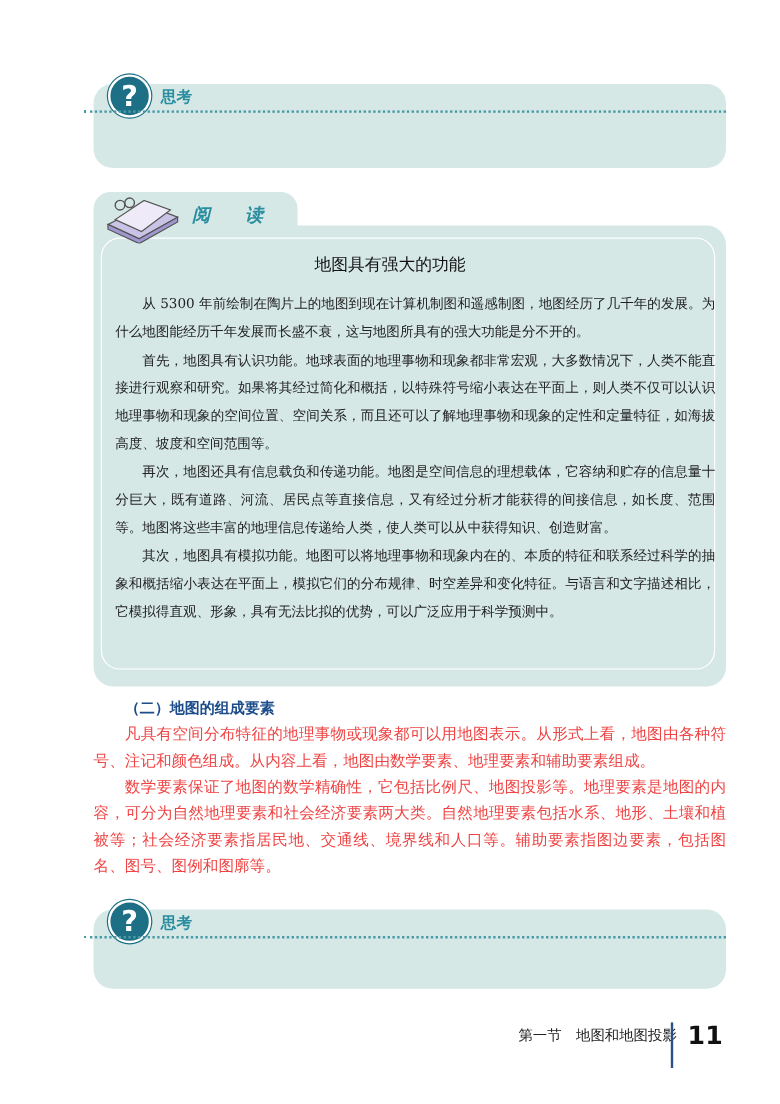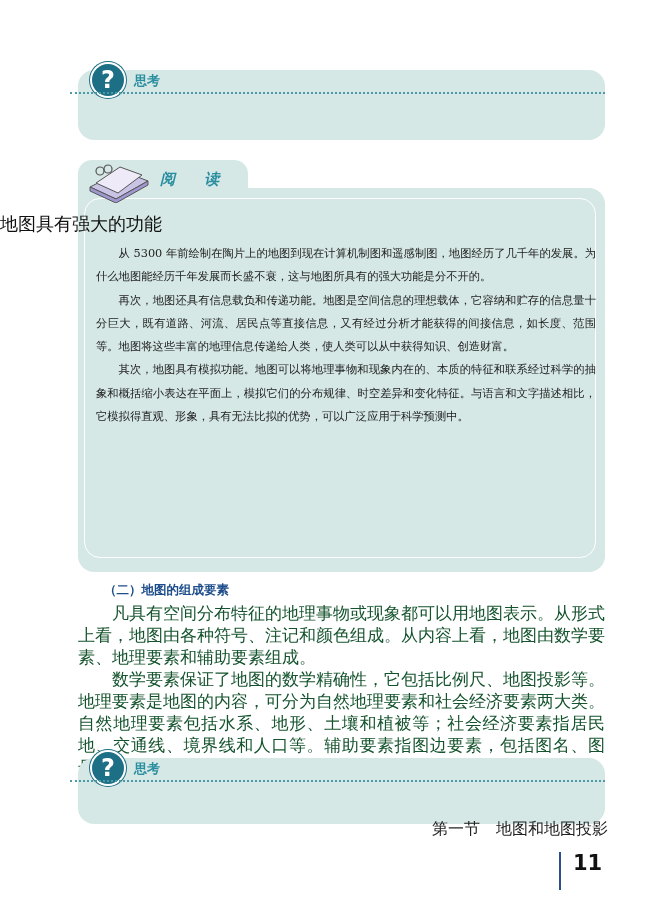--- a/index.html
+++ b/index.html
@@ -17,32 +17,32 @@
 
   .read-tab { position:absolute; left:78px; top:160px; width:170px; height:32px; background:#d5e8e6;
               border-radius:14px 14px 0 0; }
   .read-panel { position:absolute; left:78px; top:188px; width:527px; height:384px; background:#d5e8e6;
                 border-radius:0 16px 16px 16px; }
   .read-inner { position:absolute; left:6px; top:10px; width:510px; height:358px; border:1px solid #ffffff;
                 border-radius:16px; }
   .book-icon { position:absolute; left:86px; top:163px; width:66px; height:40px; }
   .read-label { position:absolute; left:160px; top:170px; font-family:"DejaVu Sans",sans-serif; font-style:italic;
                 font-weight:bold; font-size:15px; color:#2b8ea0; letter-spacing:12px; }
-  .read-title { position:absolute; left:0; width:650px; top:212px; font-size:18px; color:#111; }
+  .read-title { position:absolute; left:0; width:650px; top:212px; text-align:center; font-size:14px; color:#111; }
   .read-body { position:absolute; left:96px; width:500px; top:242px; font-size:11.3px; line-height:23.3px; color:#222;
                text-align:justify; }
   .read-body p { margin:0; text-indent:2em; }
 
   .section-heading { position:absolute; left:104px; top:582px; font-family:"DejaVu Sans",sans-serif;
                      font-weight:bold; font-size:12.5px; color:#1c4c8a; }
   .main-body { position:absolute; left:78px; width:527px; top:602px; font-family:"DejaVu Sans",sans-serif;
-               font-size:17px; line-height:22px; color:#14532d; text-align:justify; }
+               font-size:13px; line-height:22px; color:#ef4444; text-align:justify; }
   .main-body p { margin:0; text-indent:2em; }
 
-  .footer-section { position:absolute; left:432px; top:819px; font-family:Liberation Sans, sans-serif; font-size:16px; color:#222; }
+  .footer-section { position:absolute; left:432px; top:855px; font-family:Liberation Sans, sans-serif; font-size:12px; color:#222; }
   .footer-bar { position:absolute; left:559px; top:852px; width:2px; height:38px; background:#2b4f8a; }
   .page-number { position:absolute; left:573px; top:851px; font-family:"DejaVu Sans",sans-serif; font-weight:bold; font-size:21px; color:#111; }
 </style>
 </head>
 <body>
 
 <div class="think-box" style="top:70px;height:70px;">
   <div class="think-icon">?</div>
   <div class="think-title">思考</div>
   <div class="dotline"></div>
@@ -56,20 +56,21 @@
   <path d="M4 24 L30 36 L62 18 L36 8 Z" fill="#c9c3e6" stroke="#555" stroke-width="1"></path>
   <path d="M4 24 L4 28 L30 40 L62 22 L62 18 L30 36 Z" fill="#9f97d0" stroke="#555" stroke-width="1"></path>
   <path d="M10 20 L32 30 L56 12 L34 4 Z" fill="#eeeaf8" stroke="#555" stroke-width="1"></path>
   <circle cx="14" cy="8" r="4" fill="none" stroke="#555" stroke-width="1.2"></circle>
   <circle cx="22" cy="6" r="4" fill="none" stroke="#555" stroke-width="1.2"></circle>
 </svg>
 <div class="read-label">阅 读</div>
 <div class="read-title">地图具有强大的功能</div>
 <div class="read-body">
   <p>从 5300 年前绘制在陶片上的地图到现在计算机制图和遥感制图，地图经历了几千年的发展。为什么地图能经历千年发展而长盛不衰，这与地图所具有的强大功能是分不开的。</p>
+  <p>首先，地图具有认识功能。地球表面的地理事物和现象都非常宏观，大多数情况下，人类不能直接进行观察和研究。如果将其经过简化和概括，以特殊符号缩小表达在平面上，则人类不仅可以认识地理事物和现象的空间位置、空间关系，而且还可以了解地理事物和现象的定性和定量特征，如海拔高度、坡度和空间范围等。</p>
   <p>再次，地图还具有信息载负和传递功能。地图是空间信息的理想载体，它容纳和贮存的信息量十分巨大，既有道路、河流、居民点等直接信息，又有经过分析才能获得的间接信息，如长度、范围等。地图将这些丰富的地理信息传递给人类，使人类可以从中获得知识、创造财富。</p>
   <p>其次，地图具有模拟功能。地图可以将地理事物和现象内在的、本质的特征和联系经过科学的抽象和概括缩小表达在平面上，模拟它们的分布规律、时空差异和变化特征。与语言和文字描述相比，它模拟得直观、形象，具有无法比拟的优势，可以广泛应用于科学预测中。</p>
 </div>
 
 <div class="section-heading">（二）地图的组成要素</div>
 <div class="main-body">
   <p>凡具有空间分布特征的地理事物或现象都可以用地图表示。从形式上看，地图由各种符号、注记和颜色组成。从内容上看，地图由数学要素、地理要素和辅助要素组成。</p>
   <p>数学要素保证了地图的数学精确性，它包括比例尺、地图投影等。地理要素是地图的内容，可分为自然地理要素和社会经济要素两大类。自然地理要素包括水系、地形、土壤和植被等；社会经济要素指居民地、交通线、境界线和人口等。辅助要素指图边要素，包括图名、图号、图例和图廓等。</p>
 </div>
 

